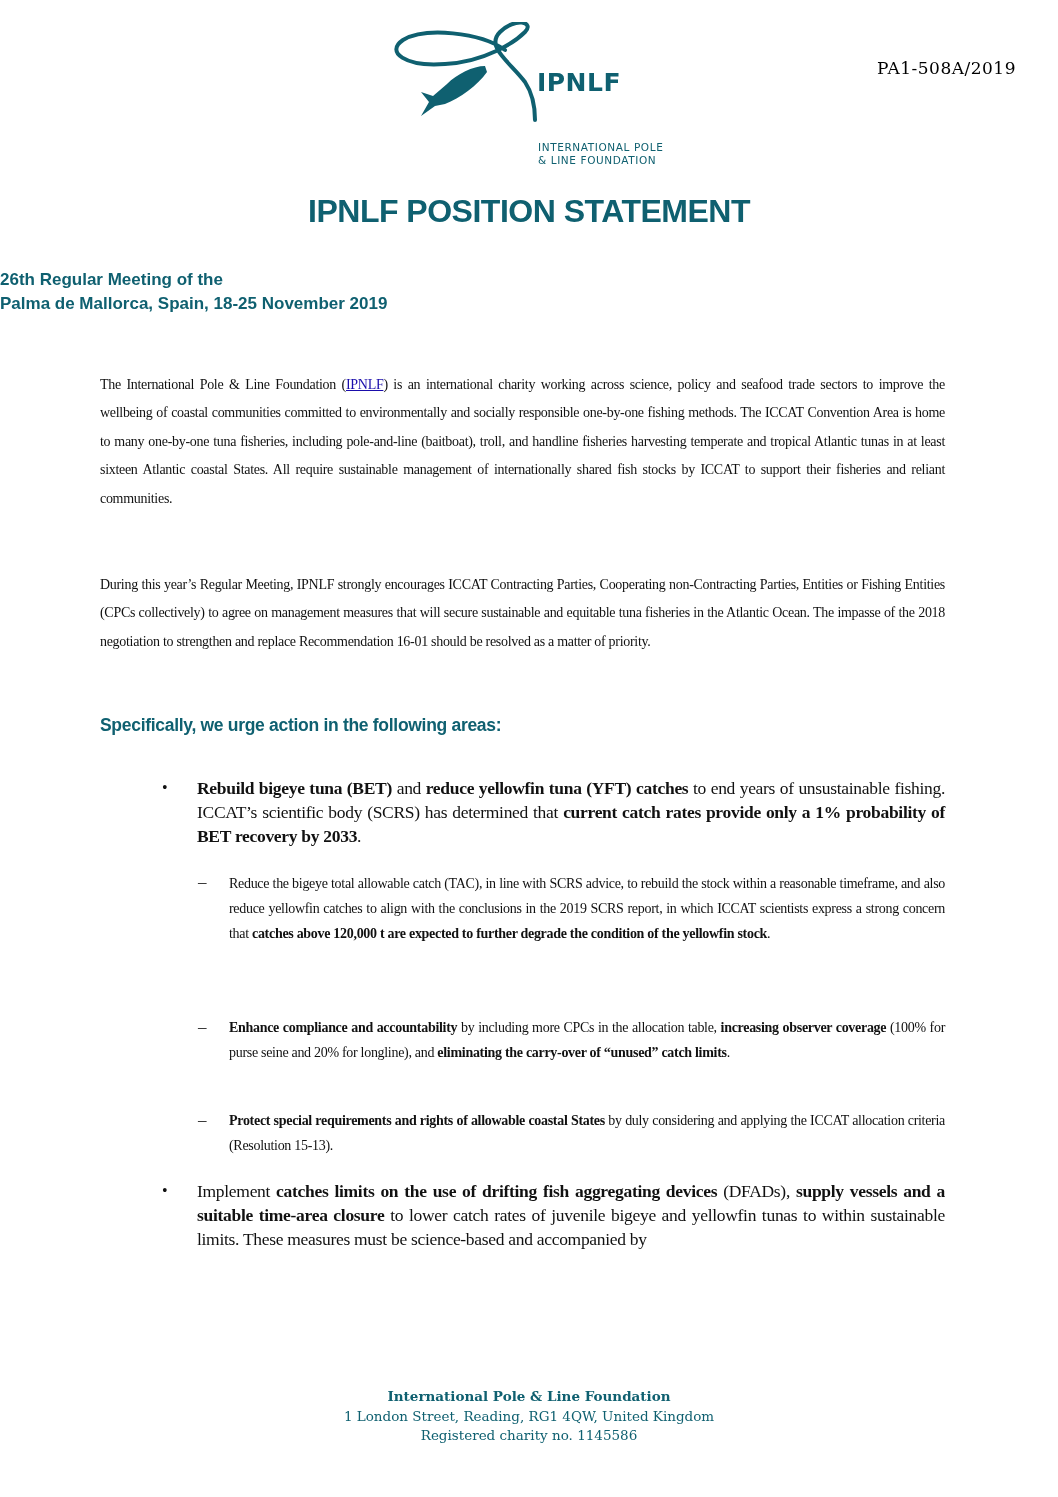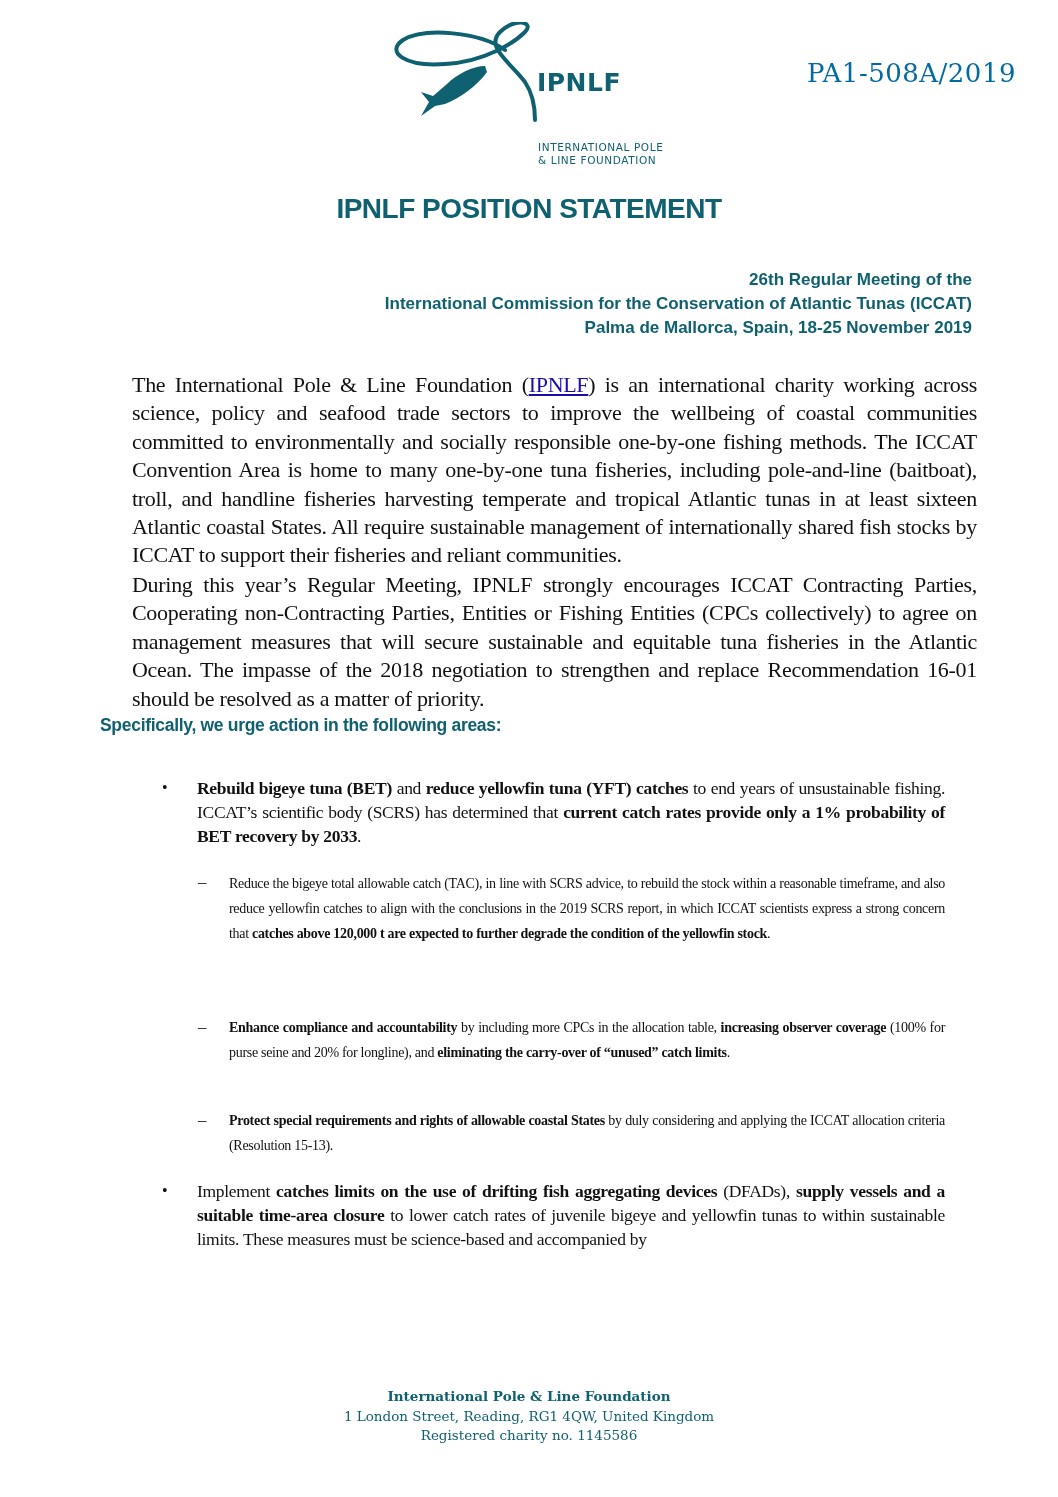--- a/index.html
+++ b/index.html
@@ -5,28 +5,28 @@
   html, body { margin: 0; padding: 0; background: #ffffff; }
   body { width: 1058px; height: 1497px; position: relative; overflow: hidden;
          font-family: "Liberation Serif", "DejaVu Serif", serif; color: #111; }
   .logo { position: absolute; left: 385px; top: 22px; width: 300px; height: 105px; }
   .logo svg { position: absolute; left: 0; top: 0; }
   .logo-name { position: absolute; left: 152px; top: 46px; font-family: "DejaVu Sans", sans-serif;
                font-weight: bold; font-size: 25px; color: #0f6070; letter-spacing: 0.5px; }
   .logo-sub { position: absolute; left: 153px; font-family: "DejaVu Sans", sans-serif;
               font-size: 10.5px; color: #0f6070; letter-spacing: 0.6px; margin-top: 41px; }
   .doc-code { position: absolute; right: 42px; top: 58px; font-family: "DejaVu Serif", serif;
-              font-size: 26px; color: #0369a1; letter-spacing: 0.5px; }
+              font-size: 17px; color: #000000; letter-spacing: 0.5px; }
   .title { position: absolute; left: 0; width: 1058px; top: 193px; text-align: center;
-           font-family: "Liberation Sans", sans-serif; font-weight: bold; font-size: 28px; color: #0f6070; letter-spacing: -0.5px; }
-  .subtitle { position: absolute; left: 0; width: 972px; top: 268px; text-align: right;
+           font-family: "Liberation Sans", sans-serif; font-weight: bold; font-size: 32px; color: #0f6070; letter-spacing: -0.5px; }
+  .subtitle { position: absolute; left: 0; width: 972px; top: 268px; text-align: left;
               font-family: "Liberation Sans", sans-serif; font-weight: bold; font-size: 17px; color: #0f6070;
               line-height: 24px; }
-  .para { position: absolute; left: 100px; width: 845px; font-size: 22px; line-height: 28.4px;
-          text-align: justify; letter-spacing: -0.3px; margin-left: 32px; }
+  .para { position: absolute; left: 100px; width: 845px; font-size: 14px; line-height: 28.4px;
+          text-align: justify; letter-spacing: -0.3px; }
   .para a { color: #1a0dab; text-decoration: underline; }
   .section-head { position: absolute; left: 100px; top: 715px; font-family: "Liberation Sans", sans-serif;
                   font-weight: bold; font-size: 17.5px; color: #0f6070; letter-spacing: -0.3px; }
   .bullet { position: absolute; left: 162px; font-size: 16px; }
   .bullet-text { position: absolute; left: 197px; width: 748px; font-size: 17.5px; line-height: 24px;
                  text-align: justify; letter-spacing: -0.3px; }
   .dash { position: absolute; left: 198px; font-size: 17px; }
   .dash-text { position: absolute; left: 229px; width: 716px; font-size: 14px; line-height: 25px;
                text-align: justify; letter-spacing: -0.3px; }
   b { font-weight: bold; }
@@ -48,21 +48,20 @@
   <div class="logo-sub" style="top:78px">INTERNATIONAL POLE</div>
   <div class="logo-sub" style="top:91px">&amp; LINE FOUNDATION</div>
 </div>
 
 <div class="doc-code">PA1-508A/2019</div>
 
 <div class="title">IPNLF POSITION STATEMENT</div>
 
 <div class="subtitle">
   <div>26th Regular Meeting of the</div>
-  <div>International Commission for the Conservation of Atlantic Tunas (ICCAT)</div>
   <div>Palma de Mallorca, Spain, 18-25 November 2019</div>
 </div>
 
 <div class="para" style="top:371px"><span>The International Pole &amp; Line Foundation (</span><a href="#">IPNLF</a><span>) is an international charity working across science, policy and seafood trade sectors to improve the wellbeing of coastal communities committed to environmentally and socially responsible one-by-one fishing methods. The ICCAT Convention Area is home to many one-by-one tuna fisheries, including pole-and-line (baitboat), troll, and handline fisheries harvesting temperate and tropical Atlantic tunas in at least sixteen Atlantic coastal States. All require sustainable management of internationally shared fish stocks by ICCAT to support their fisheries and reliant communities.</span></div>
 
 <div class="para" style="top:571px">During this year’s Regular Meeting, IPNLF strongly encourages ICCAT Contracting Parties, Cooperating non-Contracting Parties, Entities or Fishing Entities (CPCs collectively) to agree on management measures that will secure sustainable and equitable tuna fisheries in the Atlantic Ocean. The impasse of the 2018 negotiation to strengthen and replace Recommendation 16-01 should be resolved as a matter of priority.</div>
 
 <div class="section-head">Specifically, we urge action in the following areas:</div>
 
 <div class="bullet" style="top:779px">•</div>

